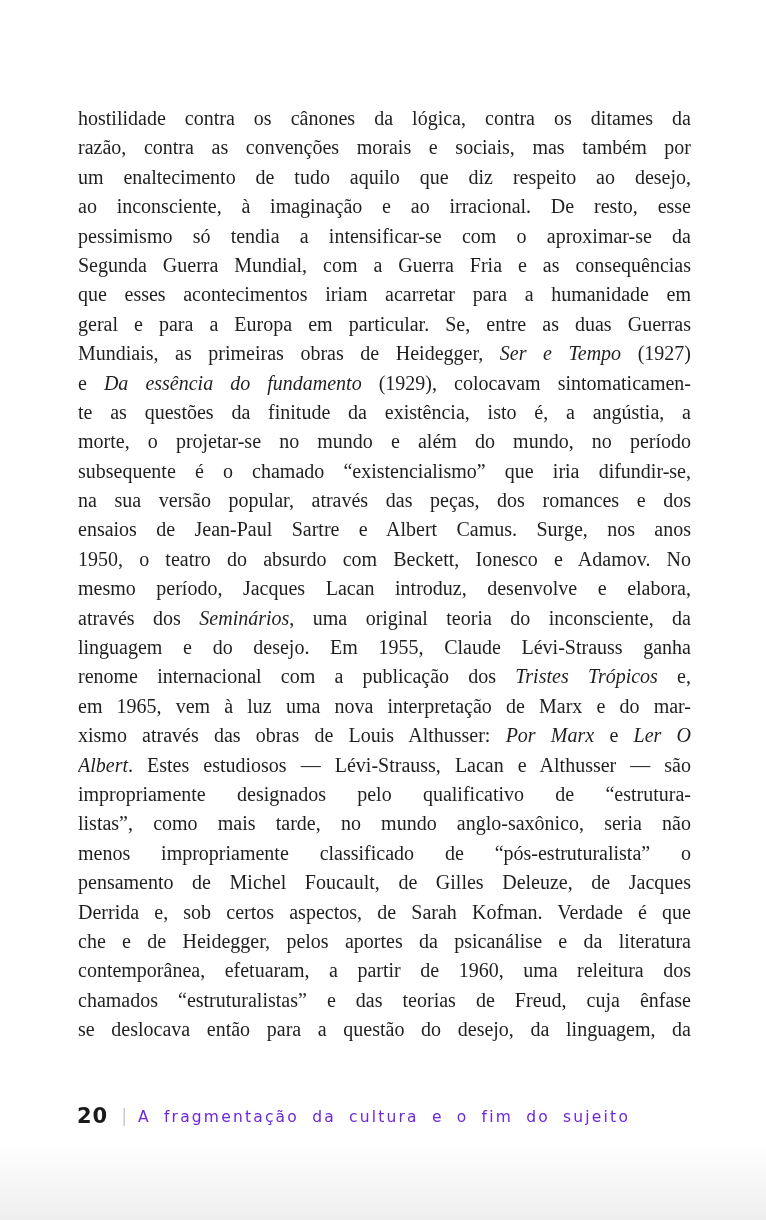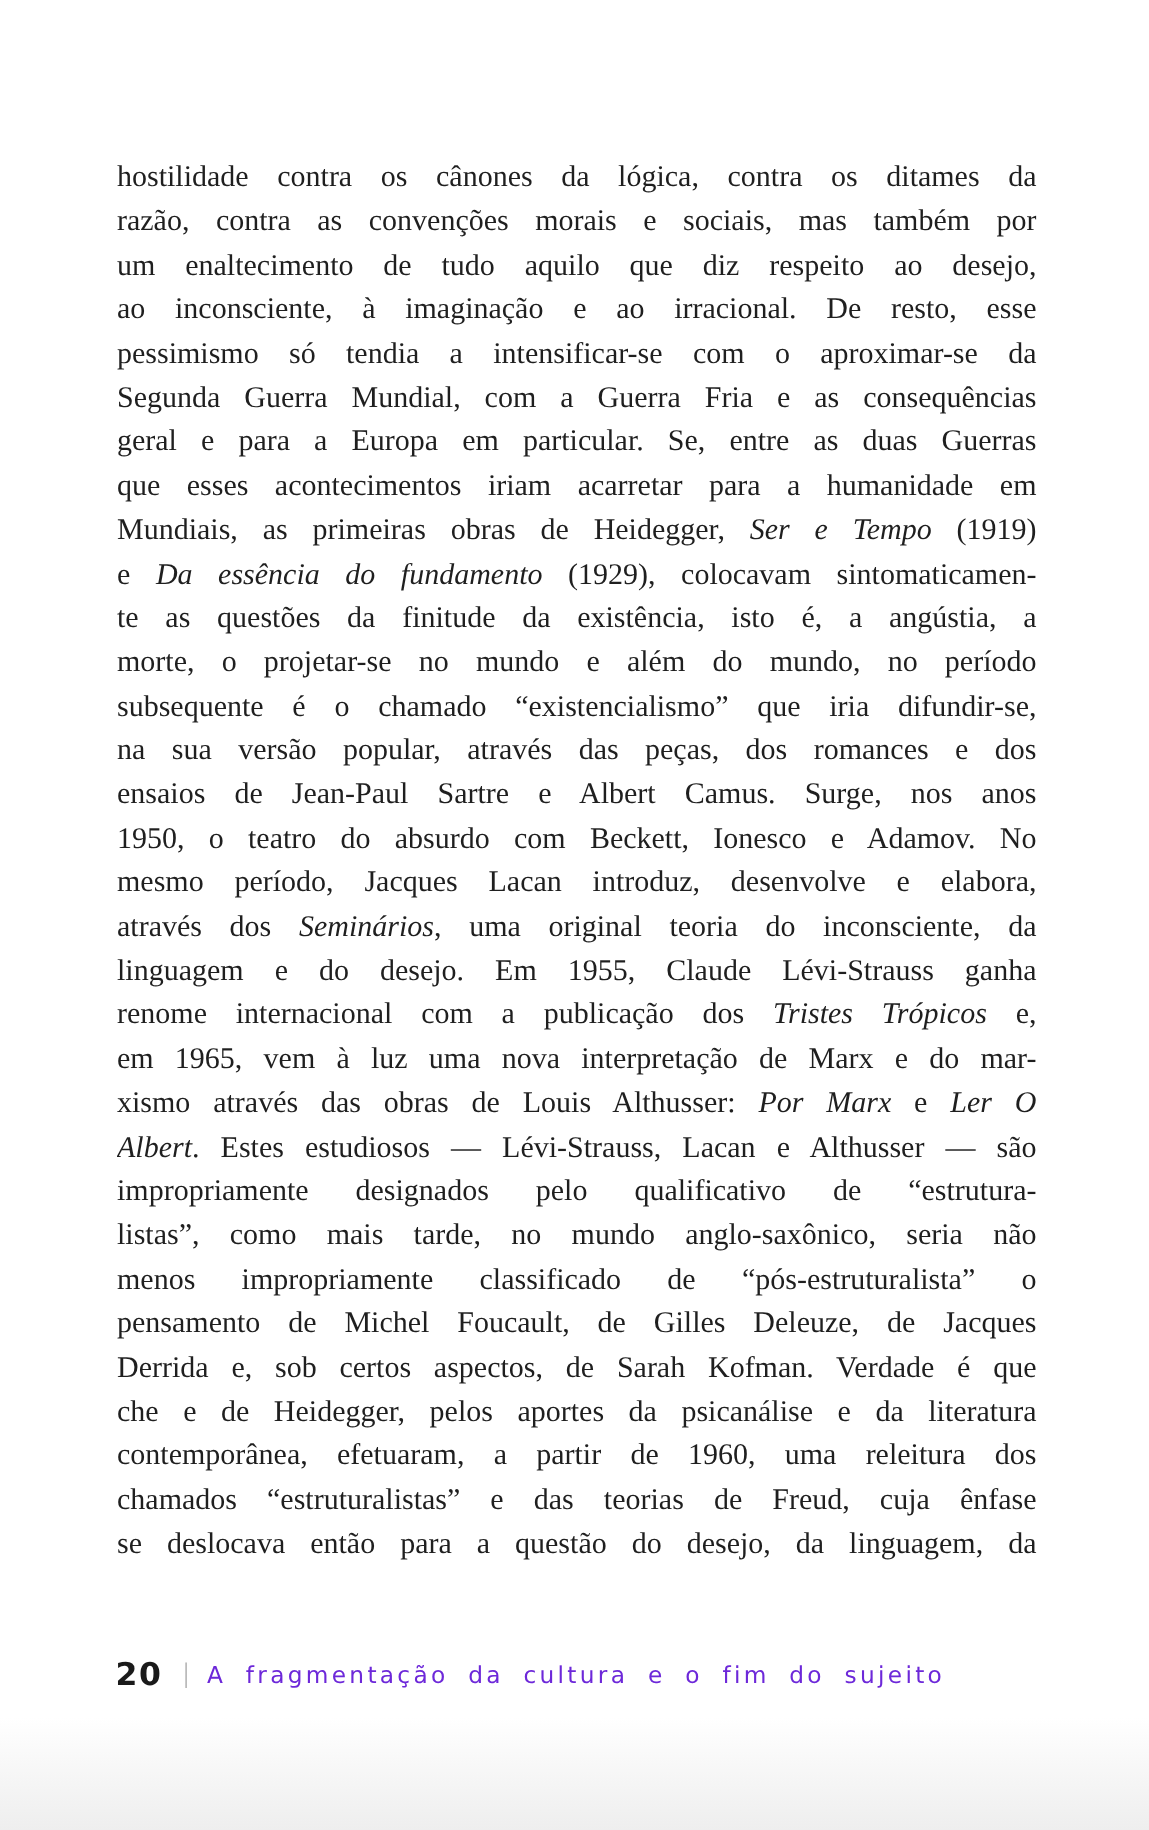--- a/index.html
+++ b/index.html
@@ -76,23 +76,23 @@
 <body>
 
 <div class="page">
   <div class="text-block">
       <div class="line"><span>hostilidade contra os cânones da lógica, contra os ditames da</span></div>
       <div class="line"><span>razão, contra as convenções morais e sociais, mas também por</span></div>
       <div class="line"><span>um enaltecimento de tudo aquilo que diz respeito ao desejo,</span></div>
       <div class="line"><span>ao inconsciente, à imaginação e ao irracional. De resto, esse</span></div>
       <div class="line"><span>pessimismo só tendia a intensificar-se com o aproximar-se da</span></div>
       <div class="line"><span>Segunda Guerra Mundial, com a Guerra Fria e as consequências</span></div>
+      <div class="line"><span>que esses acontecimentos iriam acarretar para a humanidade em</span></div>
       <div class="line"><span>geral e para a Europa em particular. Se, entre as duas Guerras</span></div>
-      <div class="line"><span>que esses acontecimentos iriam acarretar para a humanidade em</span></div>
-      <div class="line"><span>Mundiais, as primeiras obras de Heidegger, </span><span class="it">Ser e Tempo</span><span> (1919)</span></div>
+      <div class="line"><span>Mundiais, as primeiras obras de Heidegger, </span><span class="it">Ser e Tempo</span><span> (1927)</span></div>
       <div class="line"><span>e </span><span class="it">Da essência do fundamento</span><span> (1929), colocavam sintomaticamen-</span></div>
       <div class="line"><span>te as questões da finitude da existência, isto é, a angústia, a</span></div>
       <div class="line"><span>morte, o projetar-se no mundo e além do mundo, no período</span></div>
       <div class="line"><span>subsequente é o chamado “existencialismo” que iria difundir-se,</span></div>
       <div class="line"><span>na sua versão popular, através das peças, dos romances e dos</span></div>
       <div class="line"><span>ensaios de Jean-Paul Sartre e Albert Camus. Surge, nos anos</span></div>
       <div class="line"><span>1950, o teatro do absurdo com Beckett, Ionesco e Adamov. No</span></div>
       <div class="line"><span>mesmo período, Jacques Lacan introduz, desenvolve e elabora,</span></div>
       <div class="line"><span>através dos </span><span class="it">Seminários</span><span>, uma original teoria do inconsciente, da</span></div>
       <div class="line"><span>linguagem e do desejo. Em 1955, Claude Lévi-Strauss ganha</span></div>

